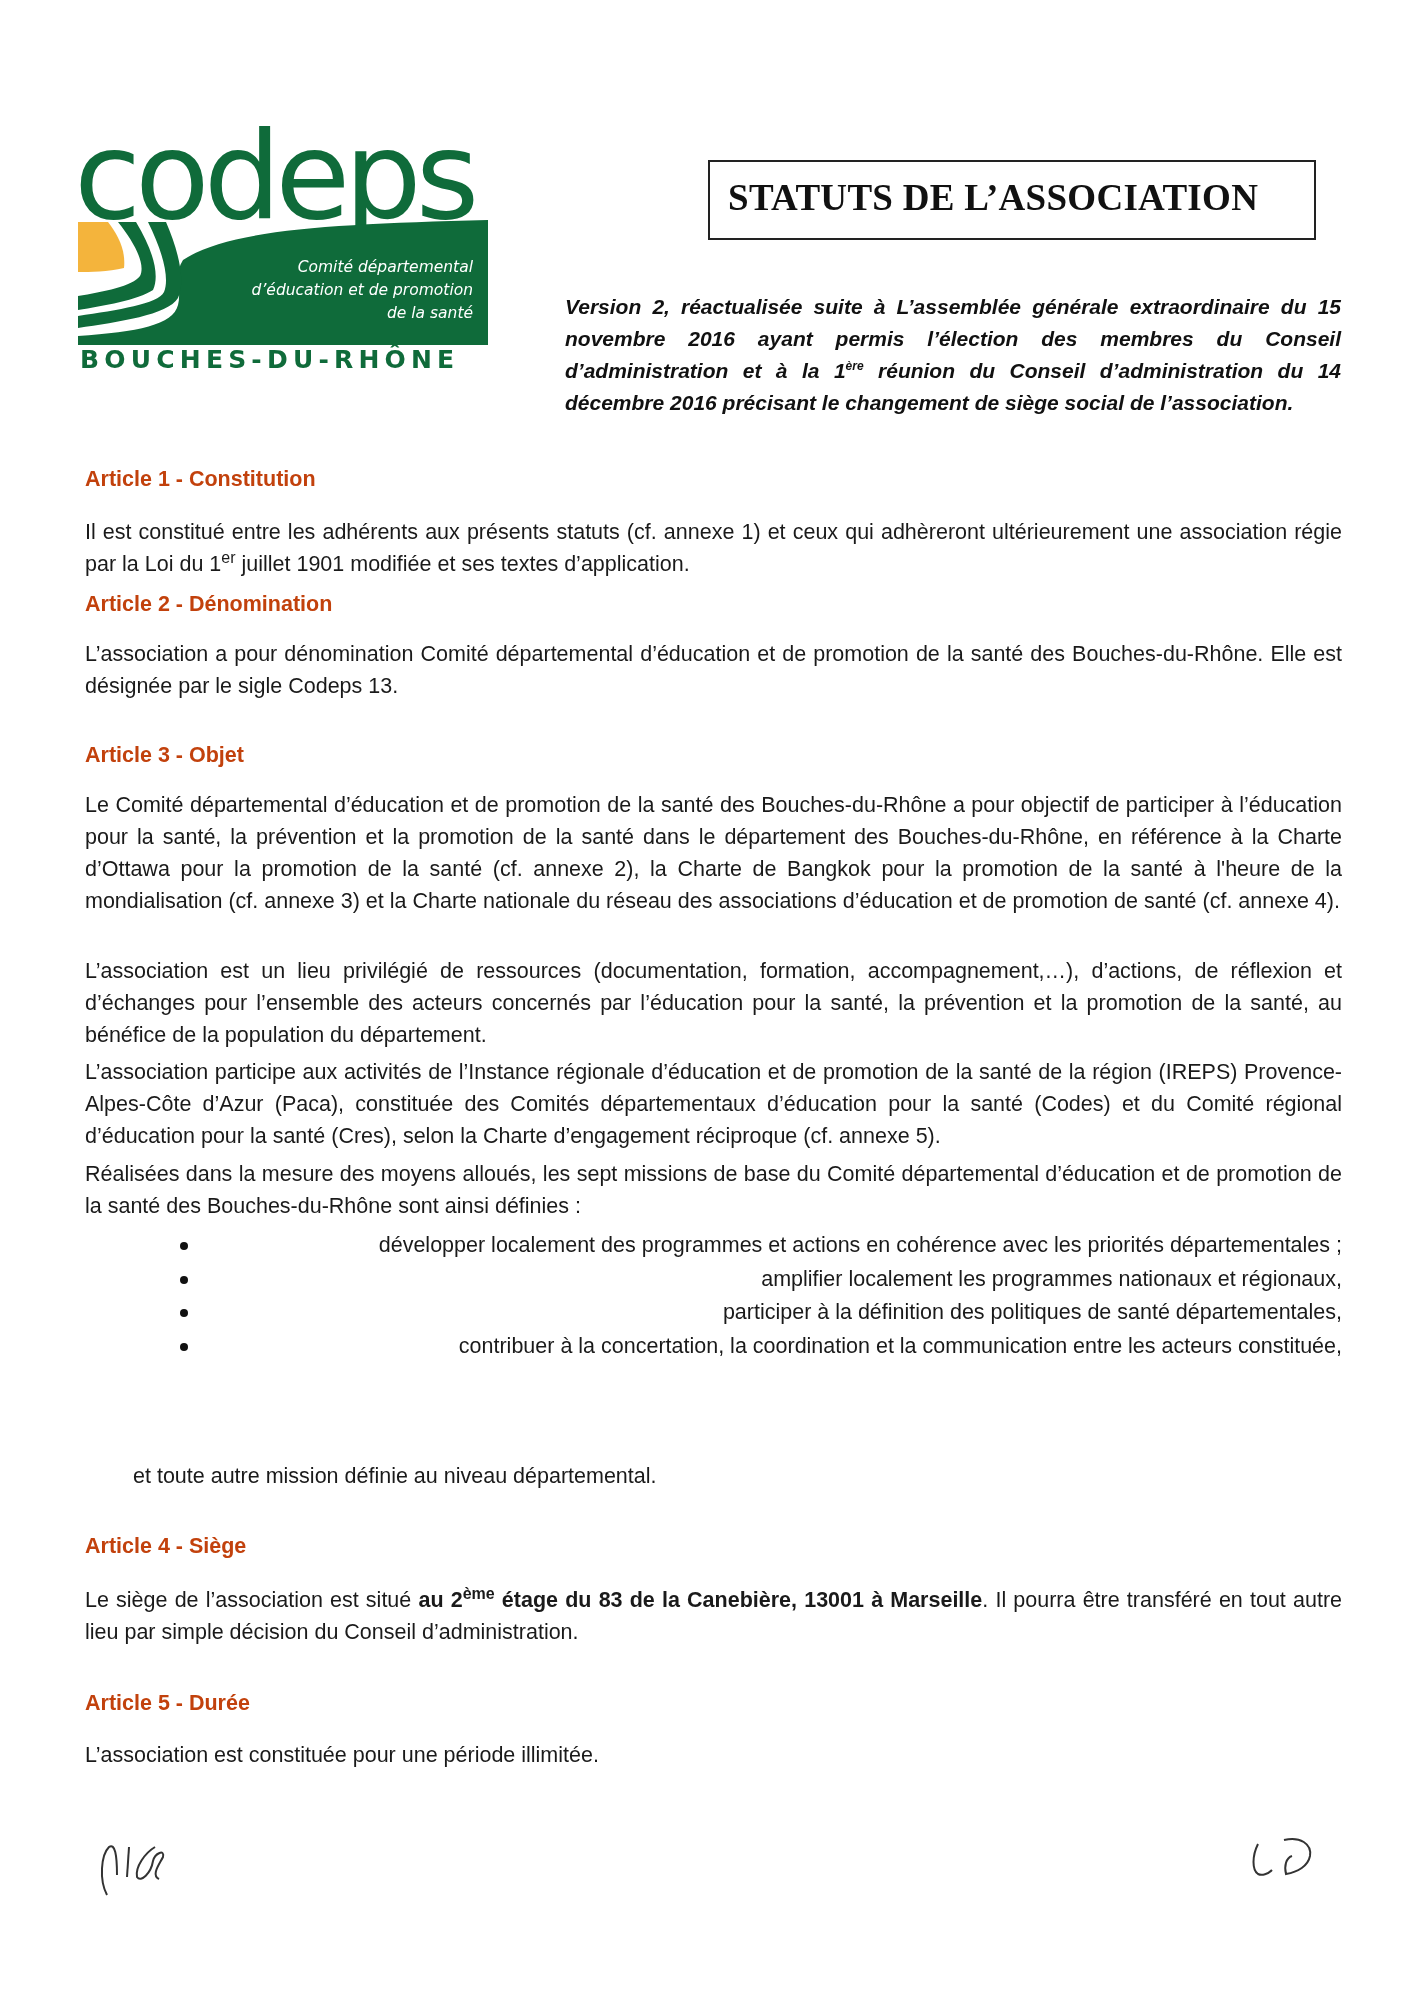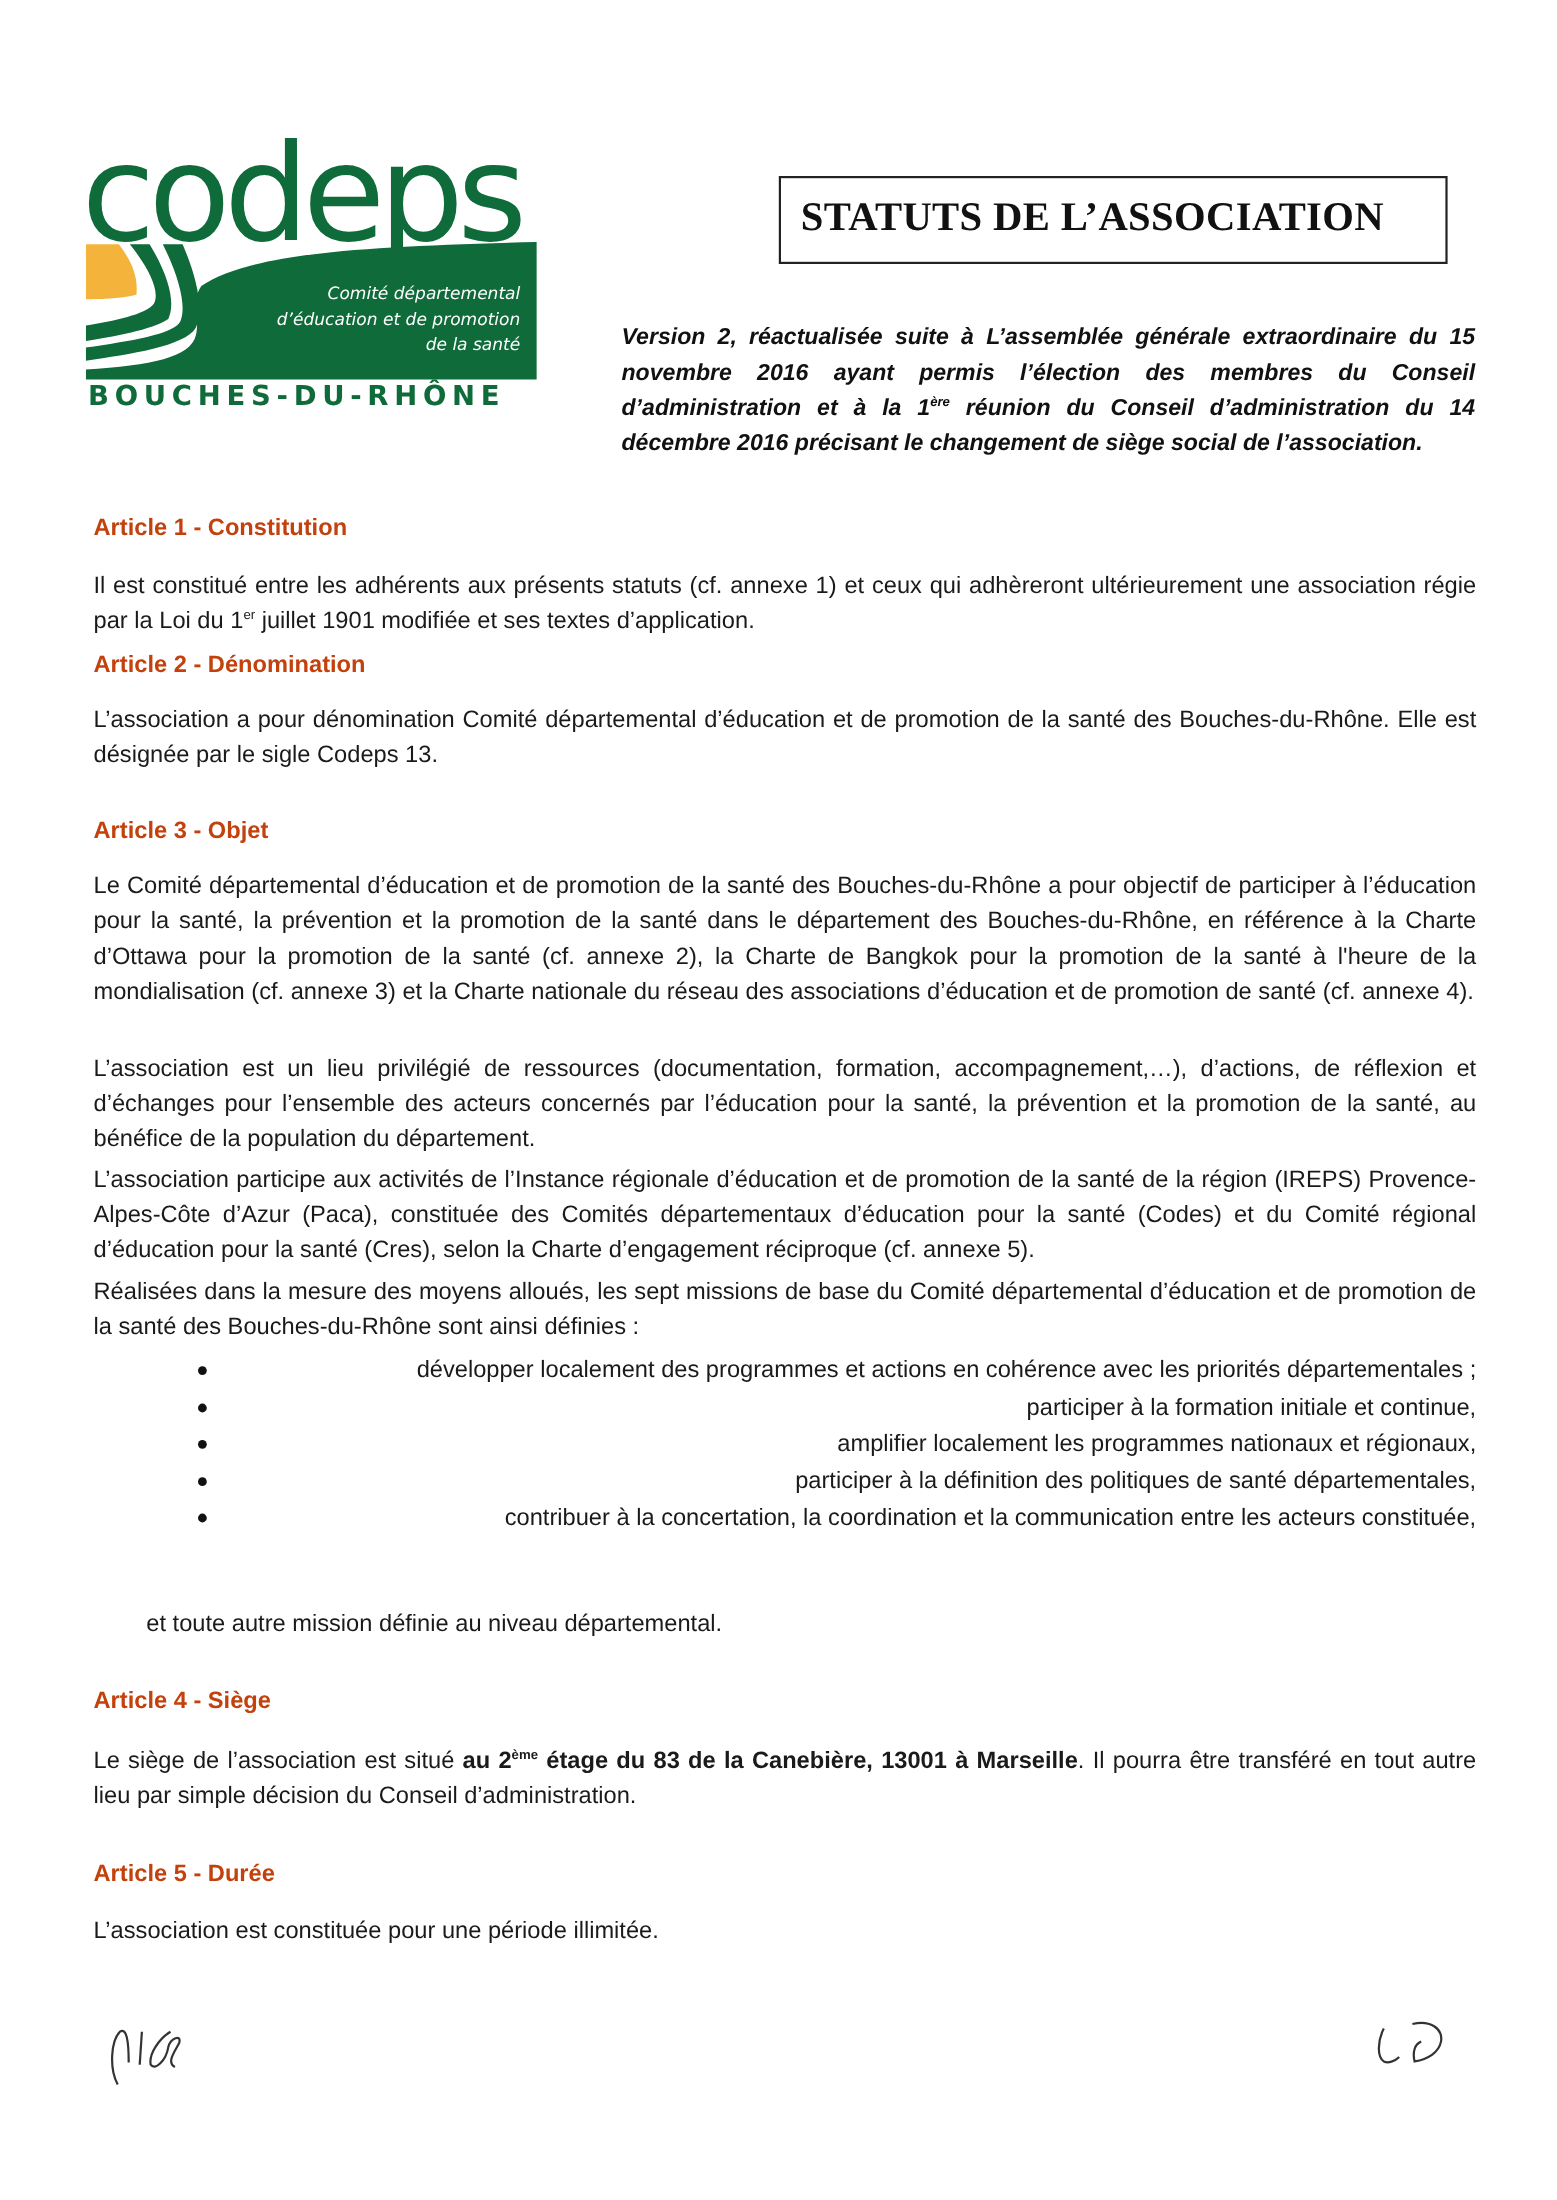--- a/index.html
+++ b/index.html
@@ -6,21 +6,21 @@
   body { width: 1415px; height: 2000px; position: relative; overflow: hidden; font-family: "Liberation Sans", sans-serif; color: #111111; }
   .logo { position: absolute; left: 78px; top: 100px; width: 410px; height: 275px; }
   .logo svg { display: block; }
   .title-box { position: absolute; left: 708px; top: 160px; width: 608px; height: 80px; border: 2px solid #222; box-sizing: border-box; }
   .title-box h1 { margin: 0; position: absolute; left: 18px; top: 14px; font-family: "Liberation Serif", serif; font-weight: bold; font-size: 37px; letter-spacing: 0.3px; color: #111; white-space: nowrap; }
   .version-note { position: absolute; left: 565px; top: 291px; width: 776px; font-style: italic; font-weight: bold; font-size: 21px; line-height: 32px; text-align: justify; text-align-last: left; color: #111; }
   .version-note sup { font-size: 12px; line-height: 0; }
   .body-text { position: absolute; left: 85px; width: 1257px; font-size: 21.5px; line-height: 32px; text-align: justify; color: #1a1a1a; }
   .body-text.last-left { text-align-last: left; }
   .heading { position: absolute; left: 85px; font-weight: bold; font-size: 21.5px; color: #c2410c; }
-  sup.s { font-size: 12px; line-height: 0; vertical-align: super; }
+  sup.s { font-size: 16px; line-height: 0; vertical-align: super; }
   .bullets { position: absolute; left: 85px; top: 1229px; width: 1257px; margin: 0; padding: 0; list-style: none; text-align: right; }
   .bullets li { position: relative; padding-left: 130px; font-size: 21.5px; line-height: 33.5px; color: #1a1a1a; }
   .bullets li .dot { position: absolute; left: 95px; top: 13px; width: 8px; height: 8px; border-radius: 50%; background: #111; }
   .initials { position: absolute; }
 </style>
 </head>
 <body>
 
 <div class="logo">
   <svg width="410" height="275" viewBox="0 0 410 275">
@@ -53,21 +53,20 @@
 <div class="body-text last-left" style="top:638px;">L’association a pour dénomination Comité départemental d’éducation et de promotion de la santé des Bouches-du-Rhône. Elle est désignée par le sigle Codeps 13.</div>
 
 <div class="heading" style="top:743px;">Article 3 - Objet</div>
 <div class="body-text last-left" style="top:789px;">Le Comité départemental d’éducation et de promotion de la santé des Bouches-du-Rhône a pour objectif de participer à l’éducation pour la santé, la prévention et la promotion de la santé dans le département des Bouches-du-Rhône, en référence à la Charte d’Ottawa pour la promotion de la santé (cf. annexe 2), la Charte de Bangkok pour la promotion de la santé à l'heure de la mondialisation (cf. annexe 3) et la Charte nationale du réseau des associations d’éducation et de promotion de santé (cf. annexe 4).</div>
 <div class="body-text last-left" style="top:955px;">L’association est un lieu privilégié de ressources (documentation, formation, accompagnement,…), d’actions, de réflexion et d’échanges pour l’ensemble des acteurs concernés par l’éducation pour la santé, la prévention et la promotion de la santé, au bénéfice de la population du département.</div>
 <div class="body-text last-left" style="top:1056px;">L’association participe aux activités de l’Instance régionale d’éducation et de promotion de la santé de la région (IREPS) Provence-Alpes-Côte d’Azur (Paca), constituée des Comités départementaux d’éducation pour la santé (Codes) et du Comité régional d’éducation pour la santé (Cres), selon la Charte d’engagement réciproque (cf. annexe 5).</div>
 <div class="body-text last-left" style="top:1158px;">Réalisées dans la mesure des moyens alloués, les sept missions de base du Comité départemental d’éducation et de promotion de la santé des Bouches-du-Rhône sont ainsi définies :</div>
 
 <ul class="bullets">
   <li><span class="dot"></span><span>développer localement des programmes et actions en cohérence avec les priorités départementales ;</span></li>
-  <li><span class="dot"></span><span>participer à la formation initiale et continue,</span></li>
   <li><span class="dot"></span><span>amplifier localement les programmes nationaux et régionaux,</span></li>
   <li><span class="dot"></span><span>participer à la définition des politiques de santé départementales,</span></li>
   <li><span class="dot"></span><span>contribuer à la concertation, la coordination et la communication entre les acteurs constituée,</span></li>
 </ul>
 <div class="body-text last-left" style="top:1460px;margin-left:48px;">et toute autre mission définie au niveau départemental.</div>
 
 <div class="heading" style="top:1534px;">Article 4 - Siège</div>
 <div class="body-text last-left" style="top:1584px;"><span>Le siège de l’association est situé </span><b>au 2</b><sup class="s" style="font-weight:bold;">ème</sup><b> étage du 83 de la Canebière, 13001 à Marseille</b><span>. Il pourra être transféré en tout autre lieu par simple décision du Conseil d’administration.</span></div>
 
 <div class="heading" style="top:1691px;">Article 5 - Durée</div>

